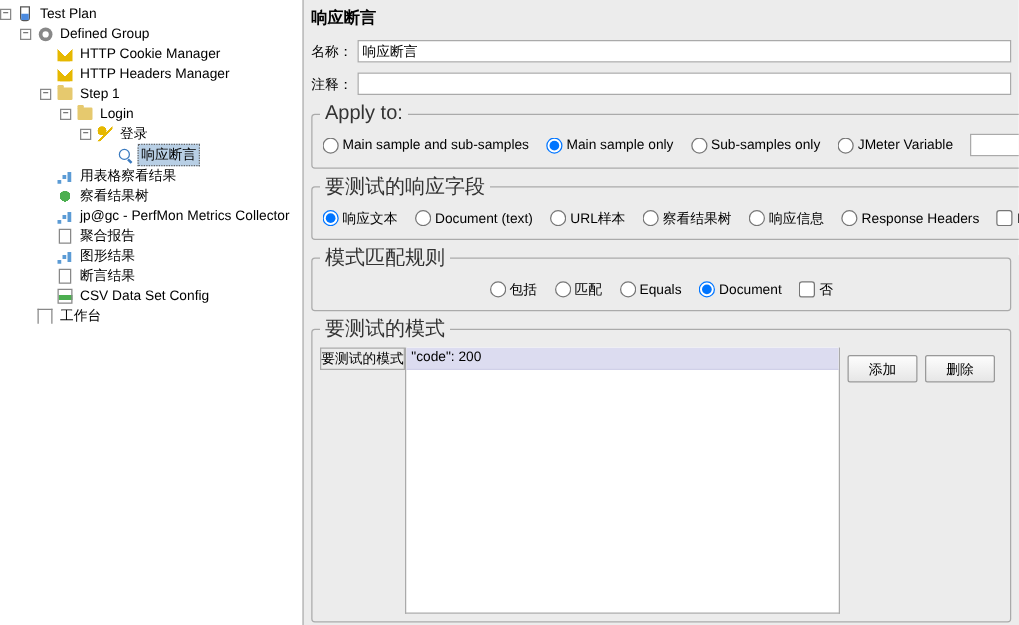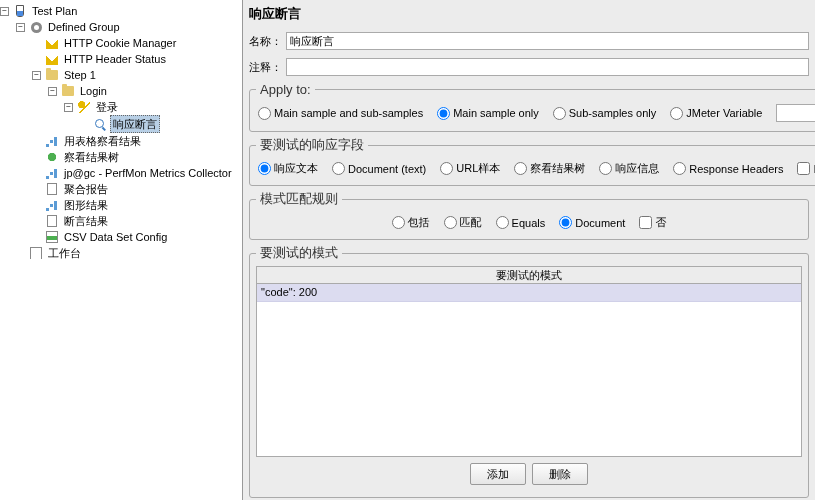--- a/index.html
+++ b/index.html
@@ -30,27 +30,27 @@
 .ic-tree{width:12px;height:12px;background:radial-gradient(circle,#4caf50 50%,transparent 51%)}
 .ic-doc{width:10px;height:12px;border:1px solid #888;background:#fff}
 .ic-csv{width:12px;height:12px;background:linear-gradient(#4caf50,#4caf50) 0 4px/12px 4px no-repeat,#fff;border:1px solid #888}
 .ic-bench{width:12px;height:12px;border:1.5px solid #888;border-top:none;transform:rotate(180deg)}
 .right-panel{flex:1;display:flex;flex-direction:column;background:#ececec;min-width:0}
 .header-row{padding:4px 6px;display:flex;align-items:center;gap:4px}
 .header-title{font-size:13px;font-weight:bold;padding:5px 6px}
 .header-row label{white-space:nowrap}
 .header-row input[type=text]{flex:1;height:18px;border:1px solid #aaa;padding:0 3px;background:#fff}
 fieldset{border:1px solid #aaa;border-radius:3px;margin:2px 6px;padding:4px 6px 6px}
-fieldset legend{padding:0 4px;color:#333;font-size:13px}
+fieldset legend{padding:0 4px;color:#333;font-size:16px}
 .radio-row{display:flex;align-items:center;gap:14px;padding:3px 2px;flex-wrap:nowrap}
 .radio-row.center{justify-content:center}
 .radio-row label{display:inline-flex;align-items:center;gap:3px;white-space:nowrap}
 .radio-row input{margin:0}
 .var-field{flex:1;height:18px;border:1px solid #aaa;background:#fff}
-.table-wrap{flex:1;display:flex;flex-direction:column;margin:2px 6px;min-height:0}
+.table-wrap{flex:1;display:flex;flex-direction:row;margin:2px 6px;min-height:0}
 .table-header{background:#ececec;border:1px solid #aaa;text-align:center;height:18px;line-height:17px}
 .table-body{flex:1;border:1px solid #aaa;border-top:none;background:#fff;overflow:auto}
 .table-row{border-bottom:1px solid #d0d0e8;background:#dcdcf0;padding:2px 4px;height:18px}
 .footer{display:flex;justify-content:center;gap:6px;padding:6px}
 .footer button{min-width:56px;height:22px;border:1px solid #999;background:linear-gradient(#fdfdfd,#e6e6e6);border-radius:2px;cursor:pointer}
 </style>
 </head>
 <body>
 
 <div class="left-panel">
@@ -74,21 +74,21 @@
                 <span class="tree-icon">
                   <span class="ic-wrench"></span>
                 </span>
                 <span class="tree-label">HTTP Cookie Manager</span>
               </li>
      <li>
                 <span class="toggle spacer"></span>
                 <span class="tree-icon">
                   <span class="ic-wrench"></span>
                 </span>
-                <span class="tree-label">HTTP Header Status</span>
+                <span class="tree-label">HTTP Headers Manager</span>
               </li>
      <li class="has-children">
       <span class="toggle">−</span>
       <span class="tree-icon">
                   <span class="ic-folder"></span>
                 </span>
       <span class="tree-label">Step 1</span>
       <ul>
        <li class="has-children">
         <span class="toggle">−</span>

